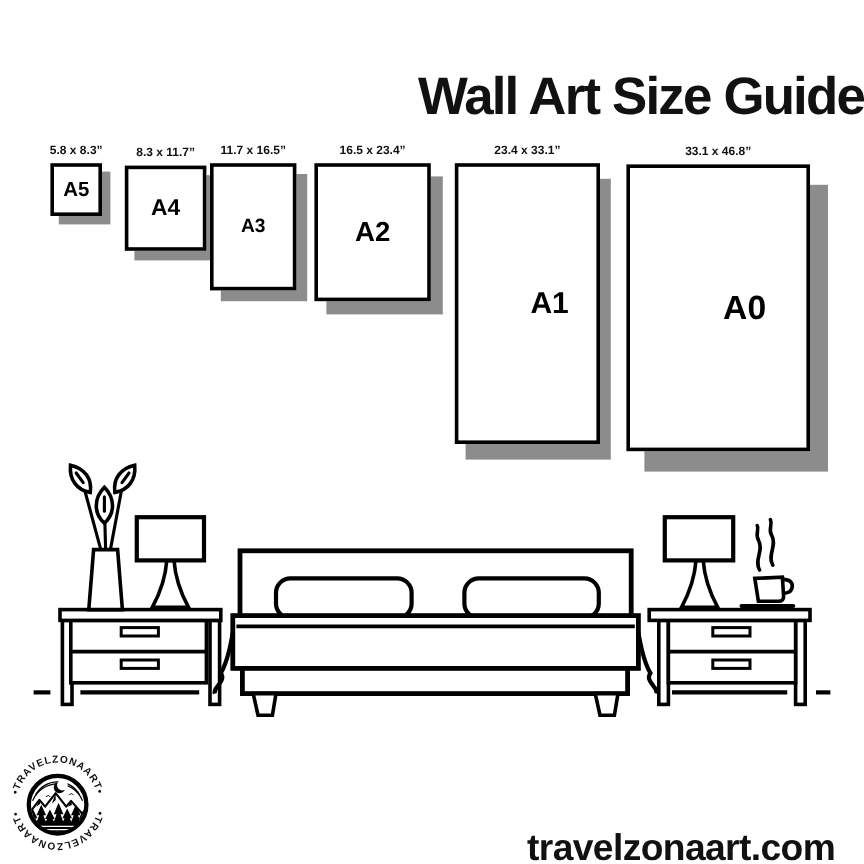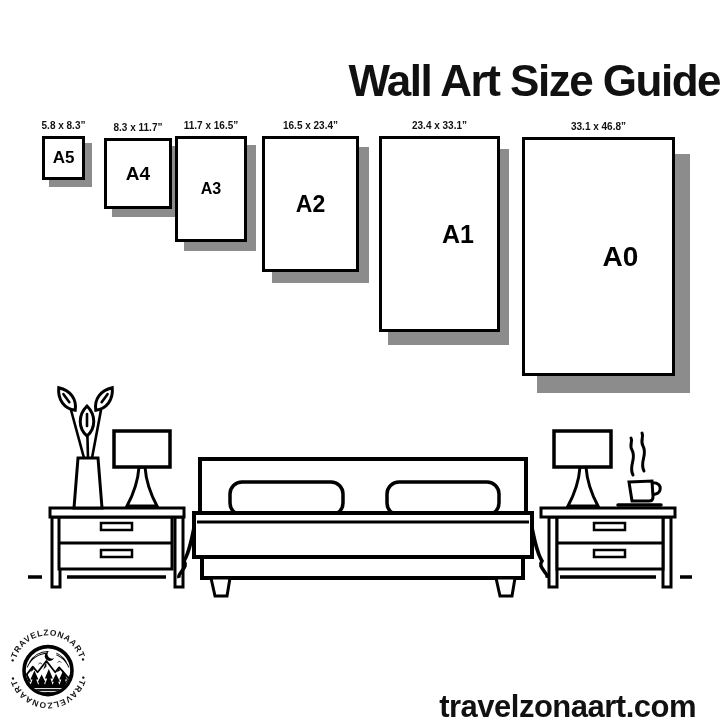--- a/index.html
+++ b/index.html
@@ -14,22 +14,22 @@
   .frame{position:absolute;}
   .frame .box{box-sizing:border-box;border:3px solid #000;background:#fff;
               display:flex;align-items:center;justify-content:center;
               font-weight:bold;color:#000;}
   .frame .dims{position:absolute;bottom:100%;left:50%;transform:translateX(-50%);
                margin-bottom:5px;font-size:10px;font-weight:bold;white-space:nowrap;
                color:#111;}
   .f0{left:42px;top:136px;}  .f0 .box{width:43px;height:44px;font-size:17px;box-shadow:7px 7px 0 #8c8c8c;}
   .f1{left:104px;top:138px;} .f1 .box{width:68px;height:71px;font-size:19px;box-shadow:8px 8px 0 #8c8c8c;}
   .f2{left:175px;top:136px;} .f2 .box{width:72px;height:106px;font-size:16px;box-shadow:9px 9px 0 #8c8c8c;}
-  .f3{left:262px;top:136px;} .f3 .box{width:97px;height:136px;font-size:23px;box-shadow:10px 11px 0 #8c8c8c;}
-  .f4{left:379px;top:136px;} .f4 .box{width:121px;height:196px;font-size:25px;box-shadow:9px 13px 0 #8c8c8c;padding-left:37px;}
+  .f3{left:262px;top:136px;} .f3 .box{width:97px;height:115px;font-size:23px;box-shadow:10px 11px 0 #8c8c8c;}
+  .f4{left:379px;top:136px;} .f4 .box{width:121px;height:234px;font-size:25px;box-shadow:9px 13px 0 #8c8c8c;padding-left:37px;}
   .f5{left:522px;top:137px;} .f5 .box{width:153px;height:239px;font-size:28px;box-shadow:15px 17px 0 #8c8c8c;padding-left:44px;}
 
   .scene{position:absolute;left:0;top:0;width:720px;height:720px;}
 
   .logo{position:absolute;left:8px;top:628px;width:80px;height:82px;}
 
   .website{position:absolute;top:689px;right:24px;font-size:31px;font-weight:bold;
            letter-spacing:-0.5px;color:#111;white-space:nowrap;}
 </style>
 </head>

